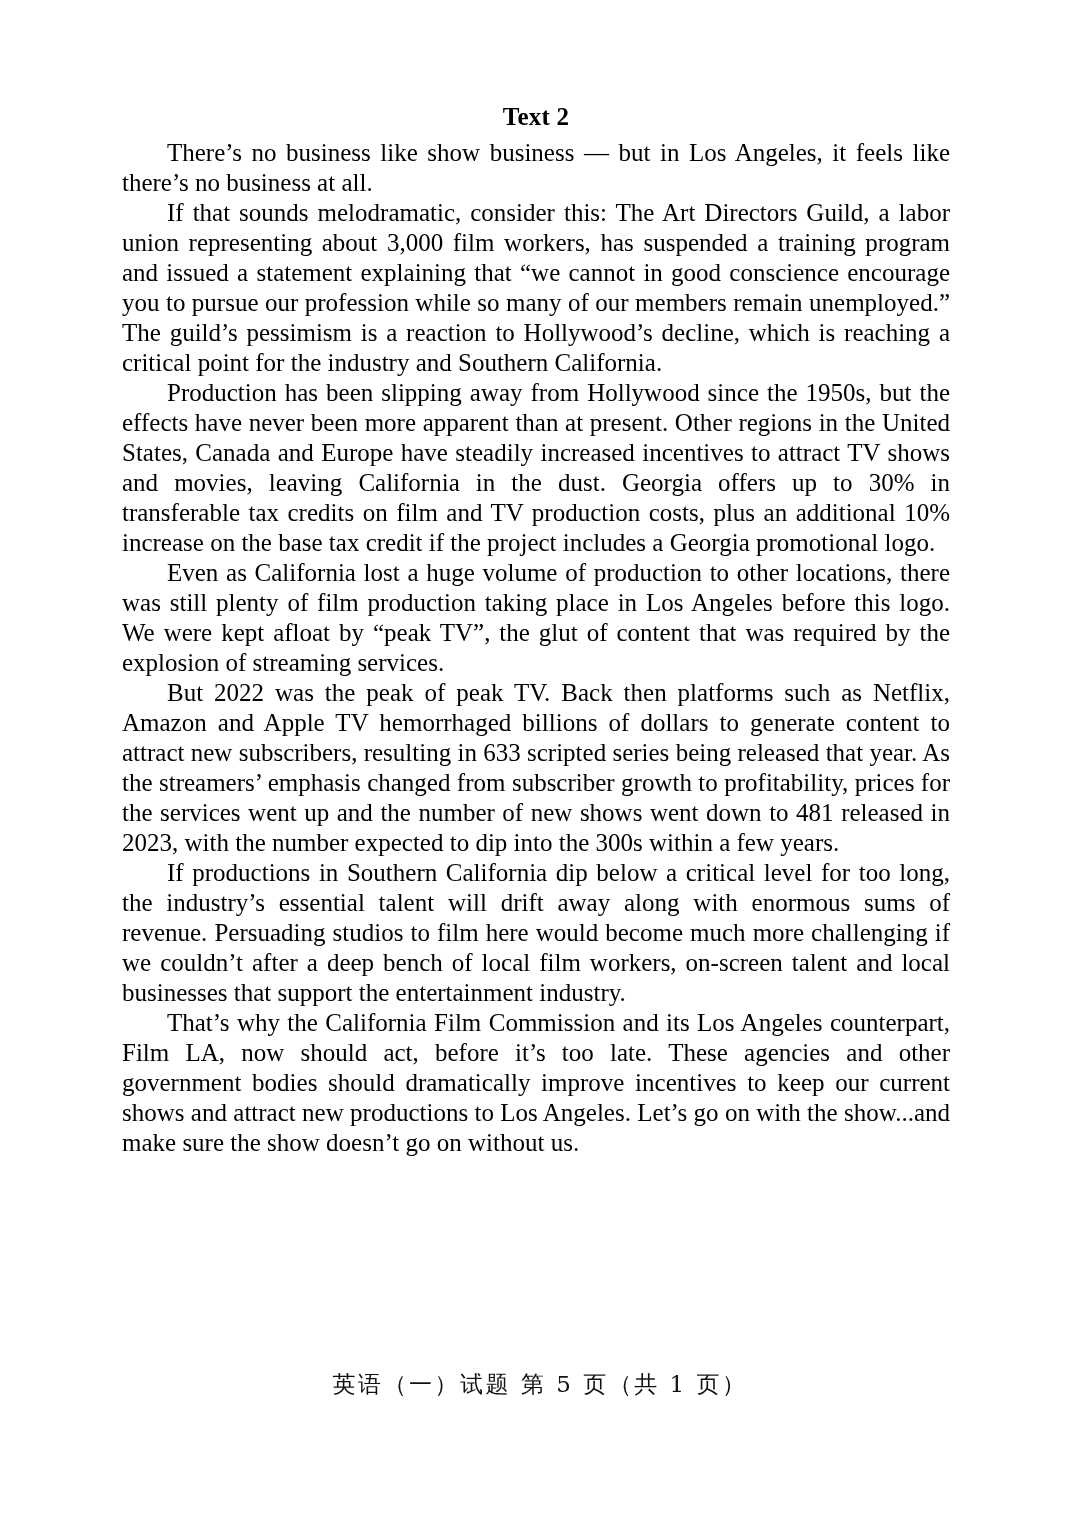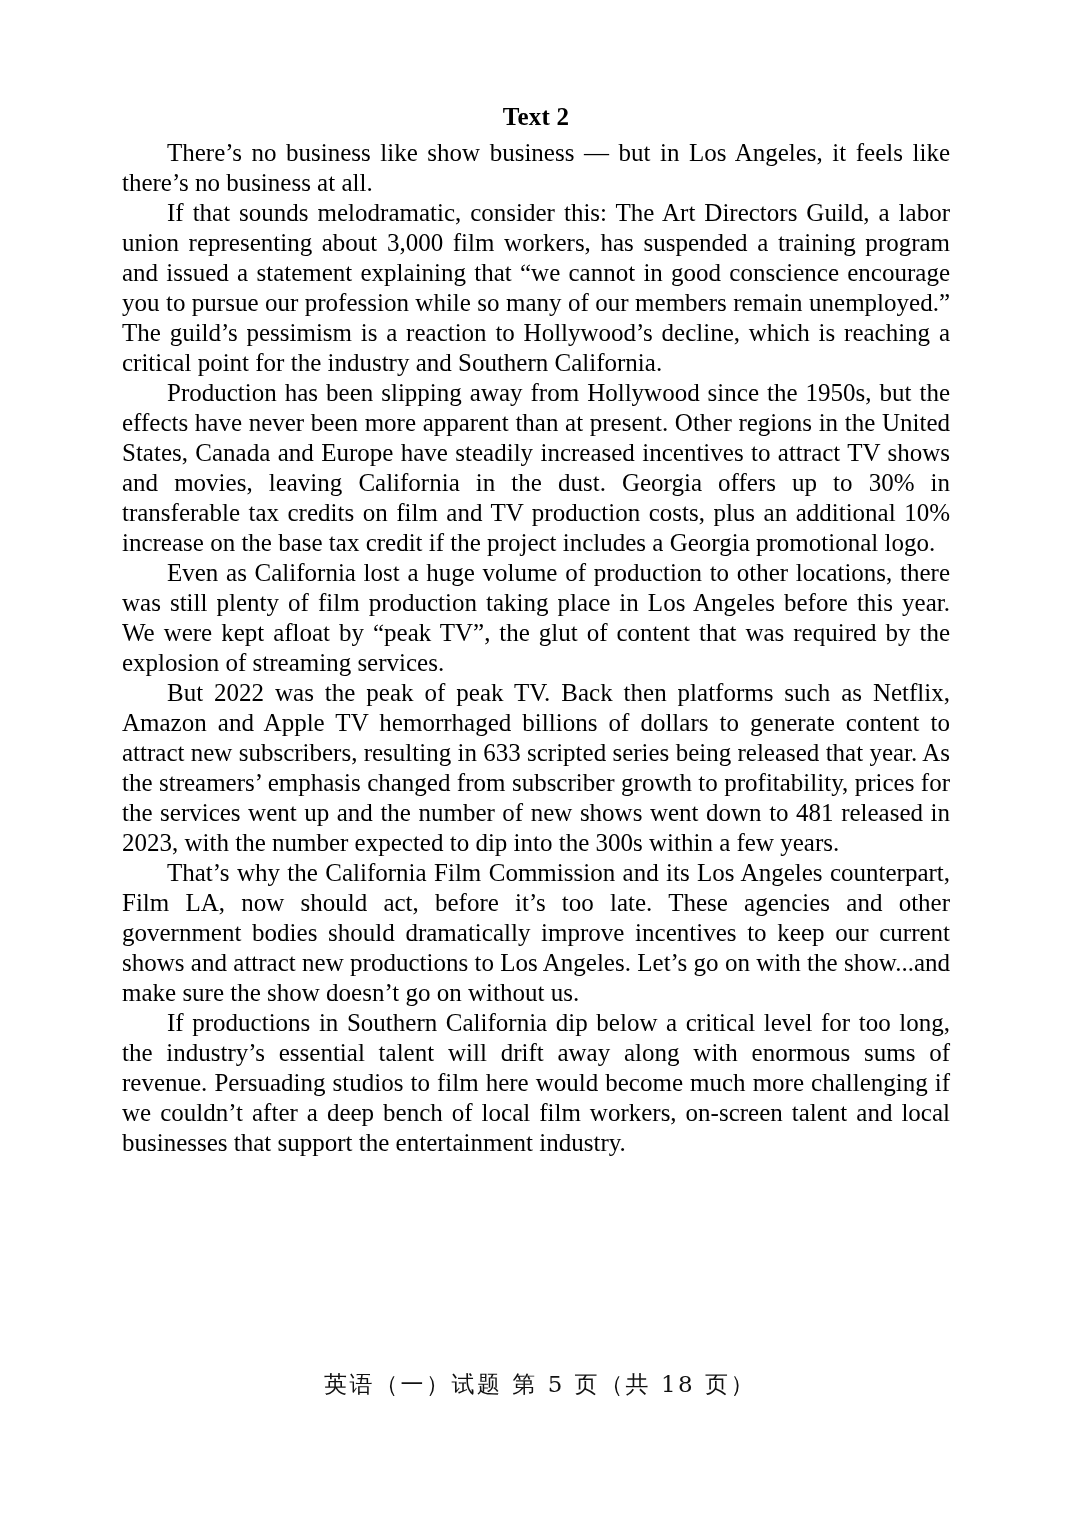--- a/index.html
+++ b/index.html
@@ -61,25 +61,25 @@
   <div class="content">
 
     <div class="heading">Text 2</div>
 
     <p class="para">There’s no business like show business — but in Los Angeles, it feels like there’s no business at all.</p>
 
     <p class="para">If that sounds melodramatic, consider this: The Art Directors Guild, a labor union representing about 3,000 film workers, has suspended a training program and issued a statement explaining that “we cannot in good conscience encourage you to pursue our profession while so many of our members remain unemployed.” The guild’s pessimism is a reaction to Hollywood’s decline, which is reaching a critical point for the industry and Southern California.</p>
 
     <p class="para">Production has been slipping away from Hollywood since the 1950s, but the effects have never been more apparent than at present. Other regions in the United States, Canada and Europe have steadily increased incentives to attract TV shows and movies, leaving California in the dust. Georgia offers up to 30% in transferable tax credits on film and TV production costs, plus an additional 10% increase on the base tax credit if the project includes a Georgia promotional logo.</p>
 
-    <p class="para">Even as California lost a huge volume of production to other locations, there was still plenty of film production taking place in Los Angeles before this year. We were kept afloat by “peak TV”, the glut of content that was required by the explosion of streaming services.</p>
+    <p class="para">Even as California lost a huge volume of production to other locations, there was still plenty of film production taking place in Los Angeles before this logo. We were kept afloat by “peak TV”, the glut of content that was required by the explosion of streaming services.</p>
 
     <p class="para">But 2022 was the peak of peak TV. Back then platforms such as Netflix, Amazon and Apple TV hemorrhaged billions of dollars to generate content to attract new subscribers, resulting in 633 scripted series being released that year. As the streamers’ emphasis changed from subscriber growth to profitability, prices for the services went up and the number of new shows went down to 481 released in 2023, with the number expected to dip into the 300s within a few years.</p>
 
+    <p class="para">If productions in Southern California dip below a critical level for too long, the industry’s essential talent will drift away along with enormous sums of revenue. Persuading studios to film here would become much more challenging if we couldn’t after a deep bench of local film workers, on-screen talent and local businesses that support the entertainment industry.</p>
+
     <p class="para">That’s why the California Film Commission and its Los Angeles counterpart, Film LA, now should act, before it’s too late. These agencies and other government bodies should dramatically improve incentives to keep our current shows and attract new productions to Los Angeles. Let’s go on with the show...and make sure the show doesn’t go on without us.</p>
-
-    <p class="para">If productions in Southern California dip below a critical level for too long, the industry’s essential talent will drift away along with enormous sums of revenue. Persuading studios to film here would become much more challenging if we couldn’t after a deep bench of local film workers, on-screen talent and local businesses that support the entertainment industry.</p>
 
   </div>
 
-  <div class="footer">英语（一）试题 第 5 页（共 18 页）</div>
+  <div class="footer">英语（一）试题 第 5 页（共 1 页）</div>
 
 </div>
 
 </body></html>

